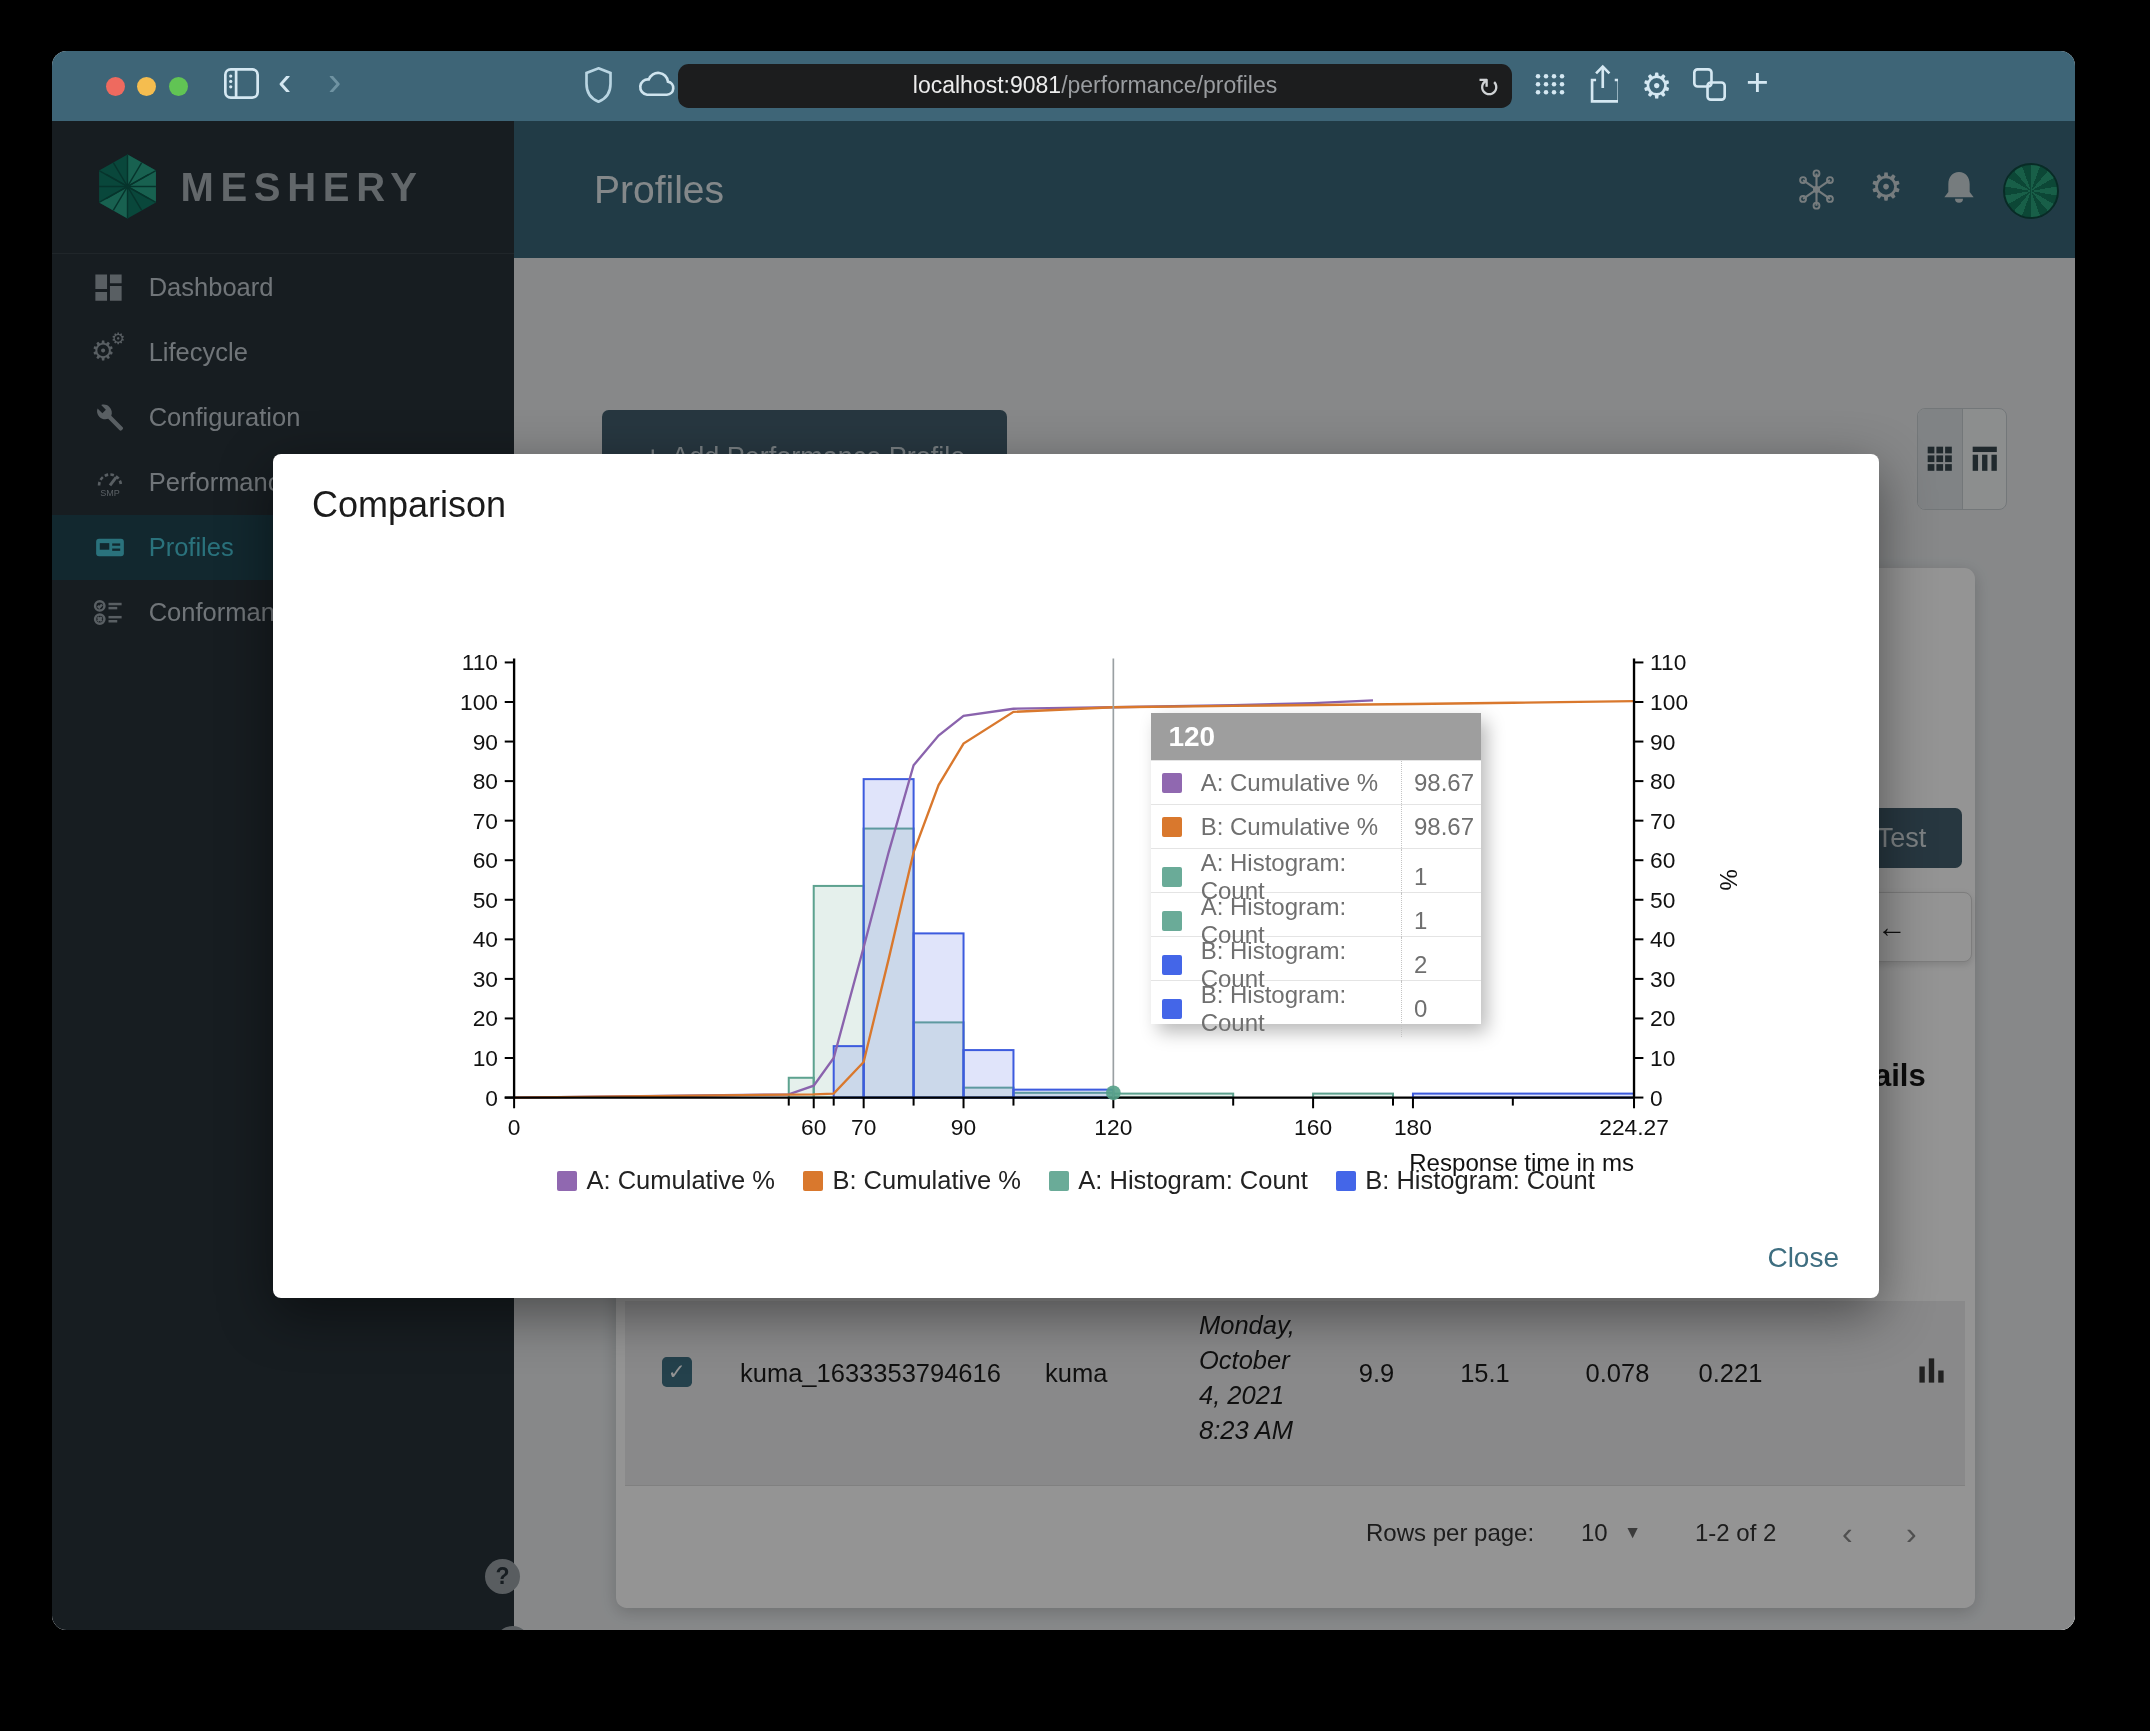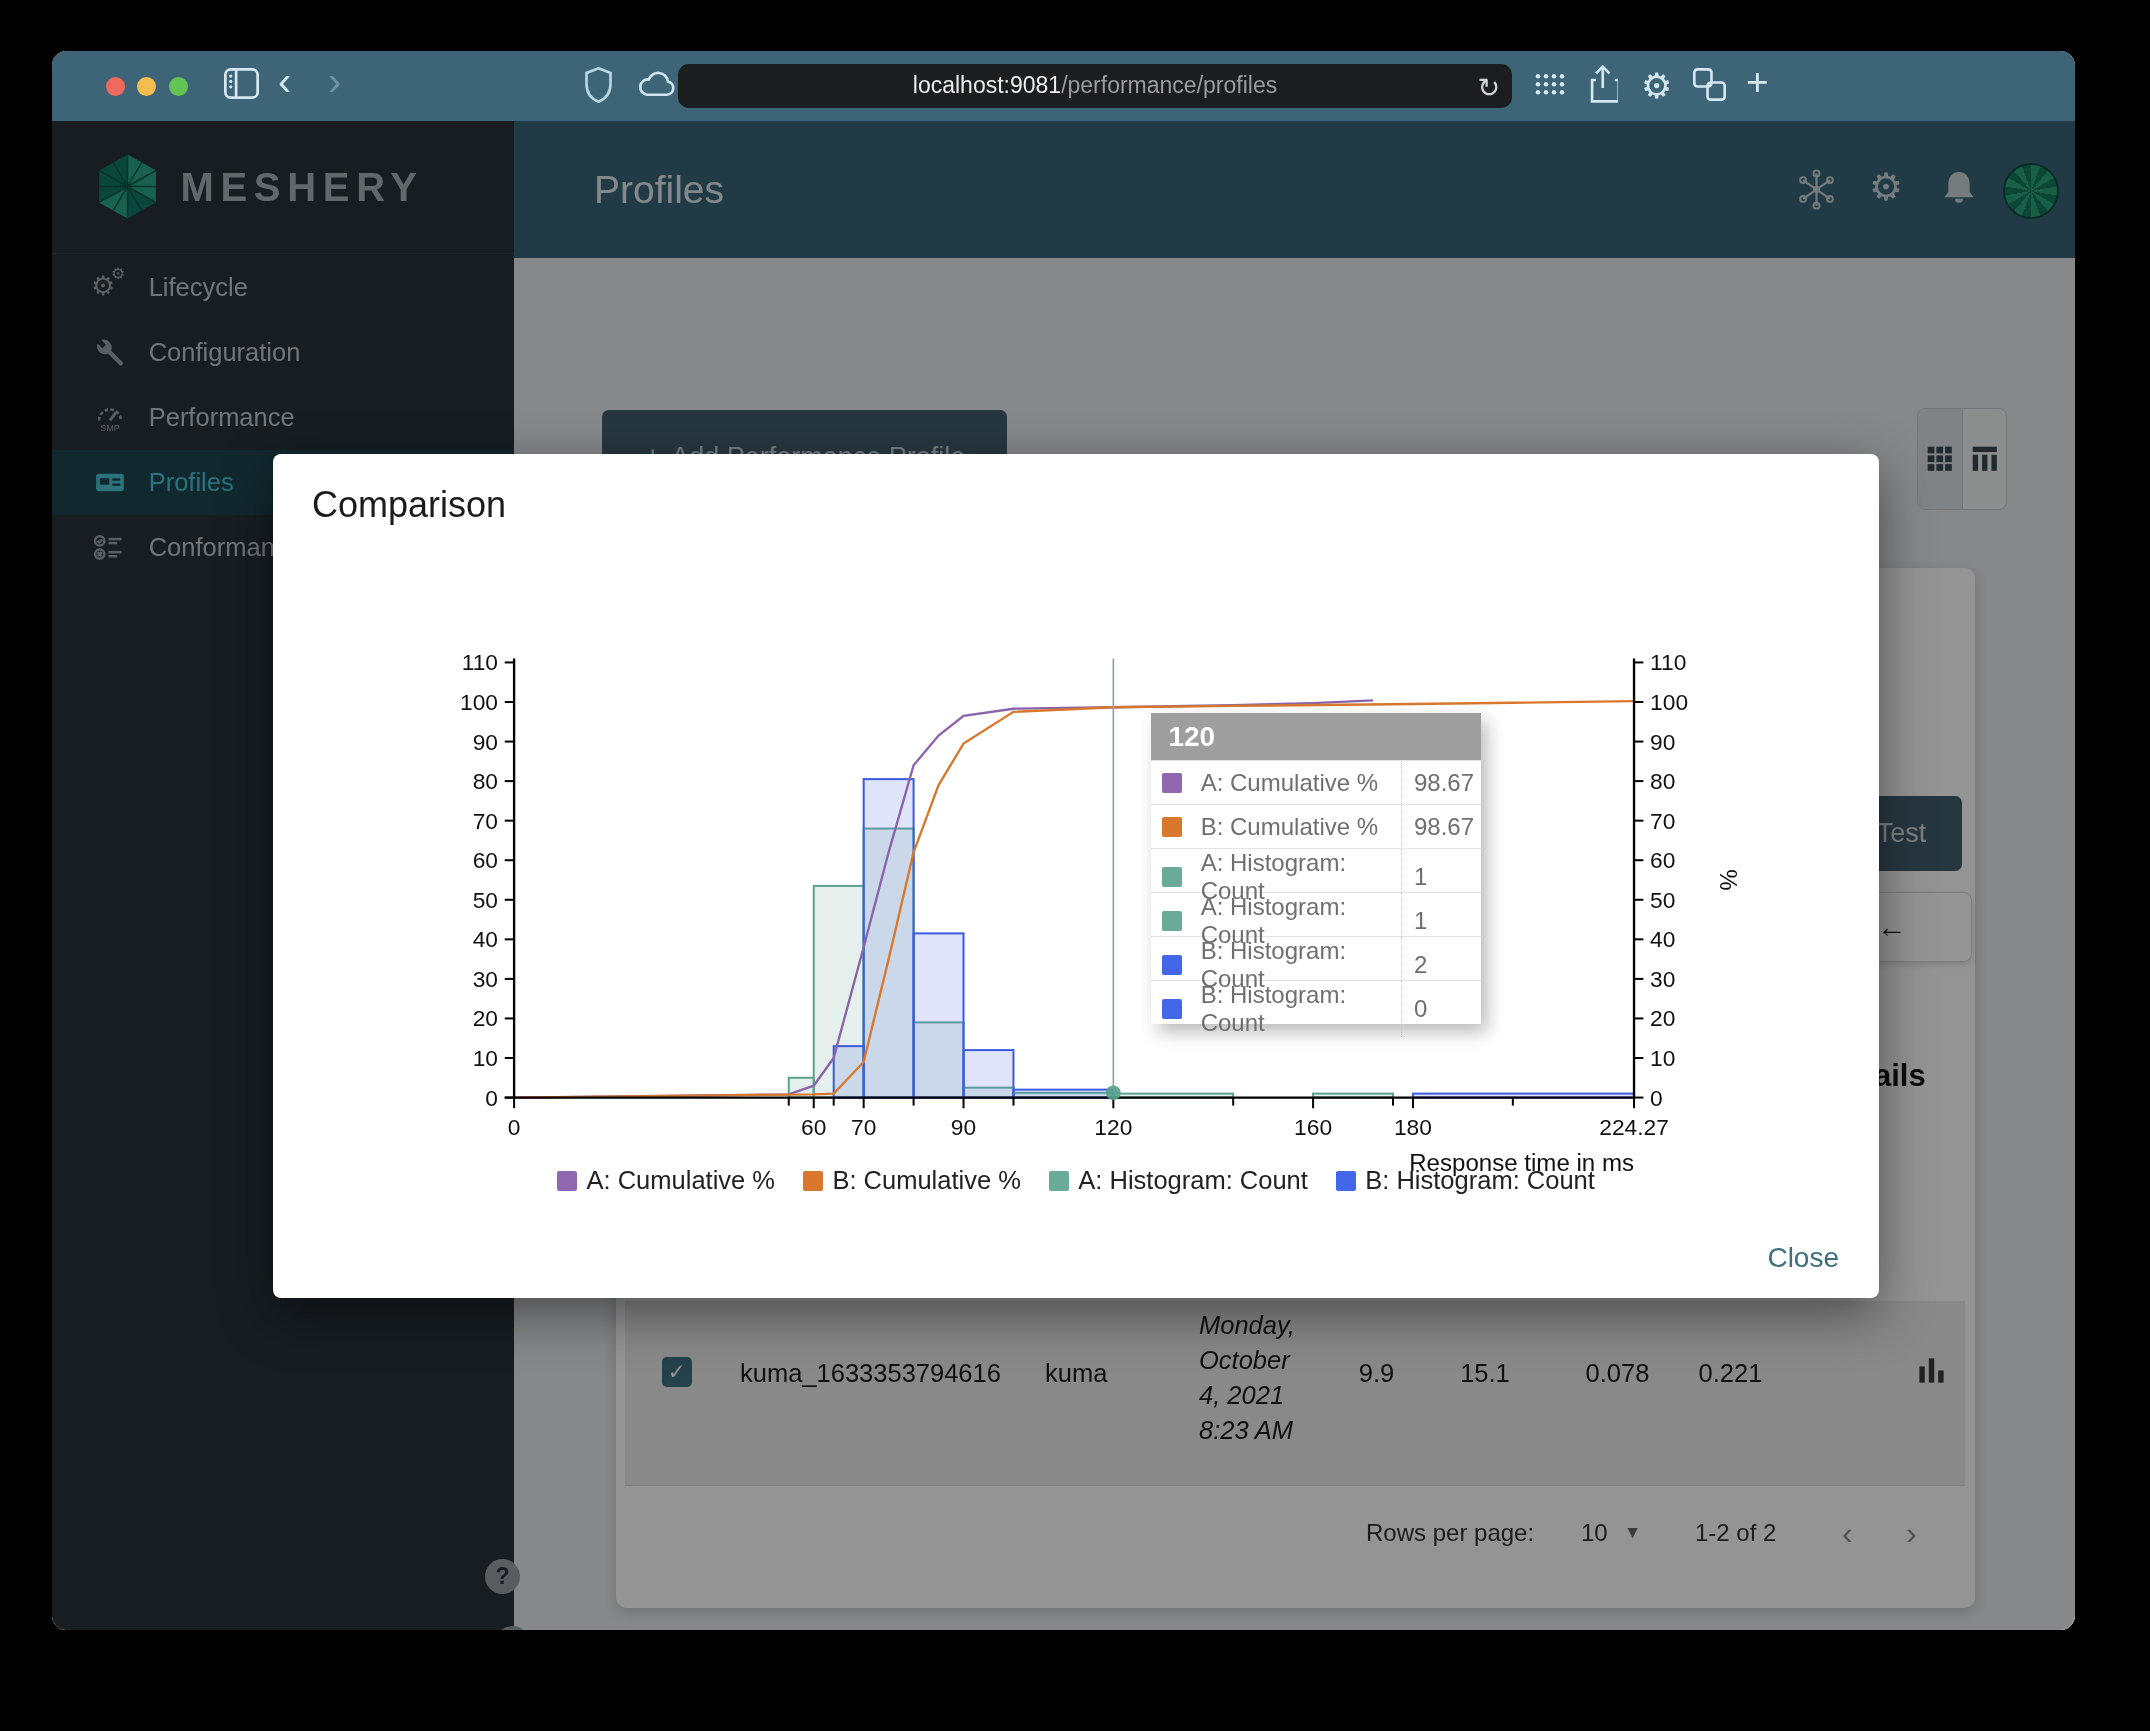--- a/index.html
+++ b/index.html
@@ -52,21 +52,21 @@
   .content{position:absolute;left:0;top:137px;right:0;bottom:0;background:#e8ebed;}
   .add-btn{position:absolute;left:88px;top:152px;width:405px;height:95px;background:#44606e;
            border-radius:6.7px;color:#cfdae0;font-size:27px;display:flex;align-items:center;
            justify-content:center;gap:9.4px;}
   .toggles{position:absolute;left:1403px;top:150px;width:88px;height:100px;background:#f2f4f5;
            border:1.3px solid #c7cdd1;border-radius:8px;display:flex;overflow:hidden;}
   .tg{flex:1;display:flex;align-items:center;justify-content:center;color:#37474f;}
   .tg.sel{background:#dde2e5;border-right:1.3px solid #c7cdd1;}
   .card{position:absolute;left:102px;top:310px;width:1359px;height:1040px;background:#fff;
         border-radius:10.7px;box-shadow:0 4px 16px rgba(0,0,0,.18);}
-  .test-btn{position:absolute;left:1225px;top:228px;width:121px;height:75px;background:#44606e;
+  .test-btn{position:absolute;left:1225px;top:240px;width:121px;height:60px;background:#44606e;
             border-radius:6.7px;color:#d6dee2;font-size:27px;display:flex;align-items:center;justify-content:center;}
   .arrow-card{position:absolute;left:1193px;top:324px;width:161px;height:68px;background:#fff;
               border:1.3px solid #d7d7d7;border-radius:8px;box-shadow:0 2.7px 6.7px rgba(0,0,0,.12);
               display:flex;align-items:center;}
   .arrow-card span{margin-left:67px;font-size:29.5px;color:#1a1a1a;}
   .details-h{position:absolute;left:1208px;top:490px;font-size:31px;font-weight:700;color:#151515;}
   .row-band{position:absolute;left:9.4px;top:733px;width:1340px;height:184px;background:#ededee;}
   .chk{position:absolute;left:46px;top:789px;width:29.5px;height:29.5px;background:#3e7083;border-radius:4.7px;
        color:#fff;font-size:21.4px;display:flex;align-items:center;justify-content:center;}
   .cell{position:absolute;font-size:25.5px;color:#1c1c1c;}
@@ -191,20 +191,28 @@
                 <line x1="4" y1="20" x2="36" y2="20"></line>
                   <line x1="8" y1="13.2" x2="32" y2="26.8"></line>
                   <line x1="32" y1="13.2" x2="8" y2="26.8"></line>
               </g>
             </g>
           </svg>
         </span>
         <span class="brand">MESHERY</span>
       </div>
       <div class="nav" id="nav">
+          <div class="nav-item">
+            <span class="nicon">
+              <svg width="35" height="35" viewBox="0 0 24 24">
+                <path fill="currentColor" d="M3 3h8v10H3zM13 3h8v6h-8zM13 11h8v10h-8zM3 15h8v6H3z"></path>
+              </svg>
+            </span>
+            <span class="nlabel">Dashboard</span>
+          </div>
           <div class="nav-item">
             <span class="nicon">
               <span style="position:relative;display:inline-block;width:43px;height:35px;">
                 <span class="gi" style="left:0;top:2.7px;">⚙</span>
                 <span class="gi g2">⚙</span>
               </span>
             </span>
             <span class="nlabel">Lifecycle</span>
           </div>
           <div class="nav-item">

